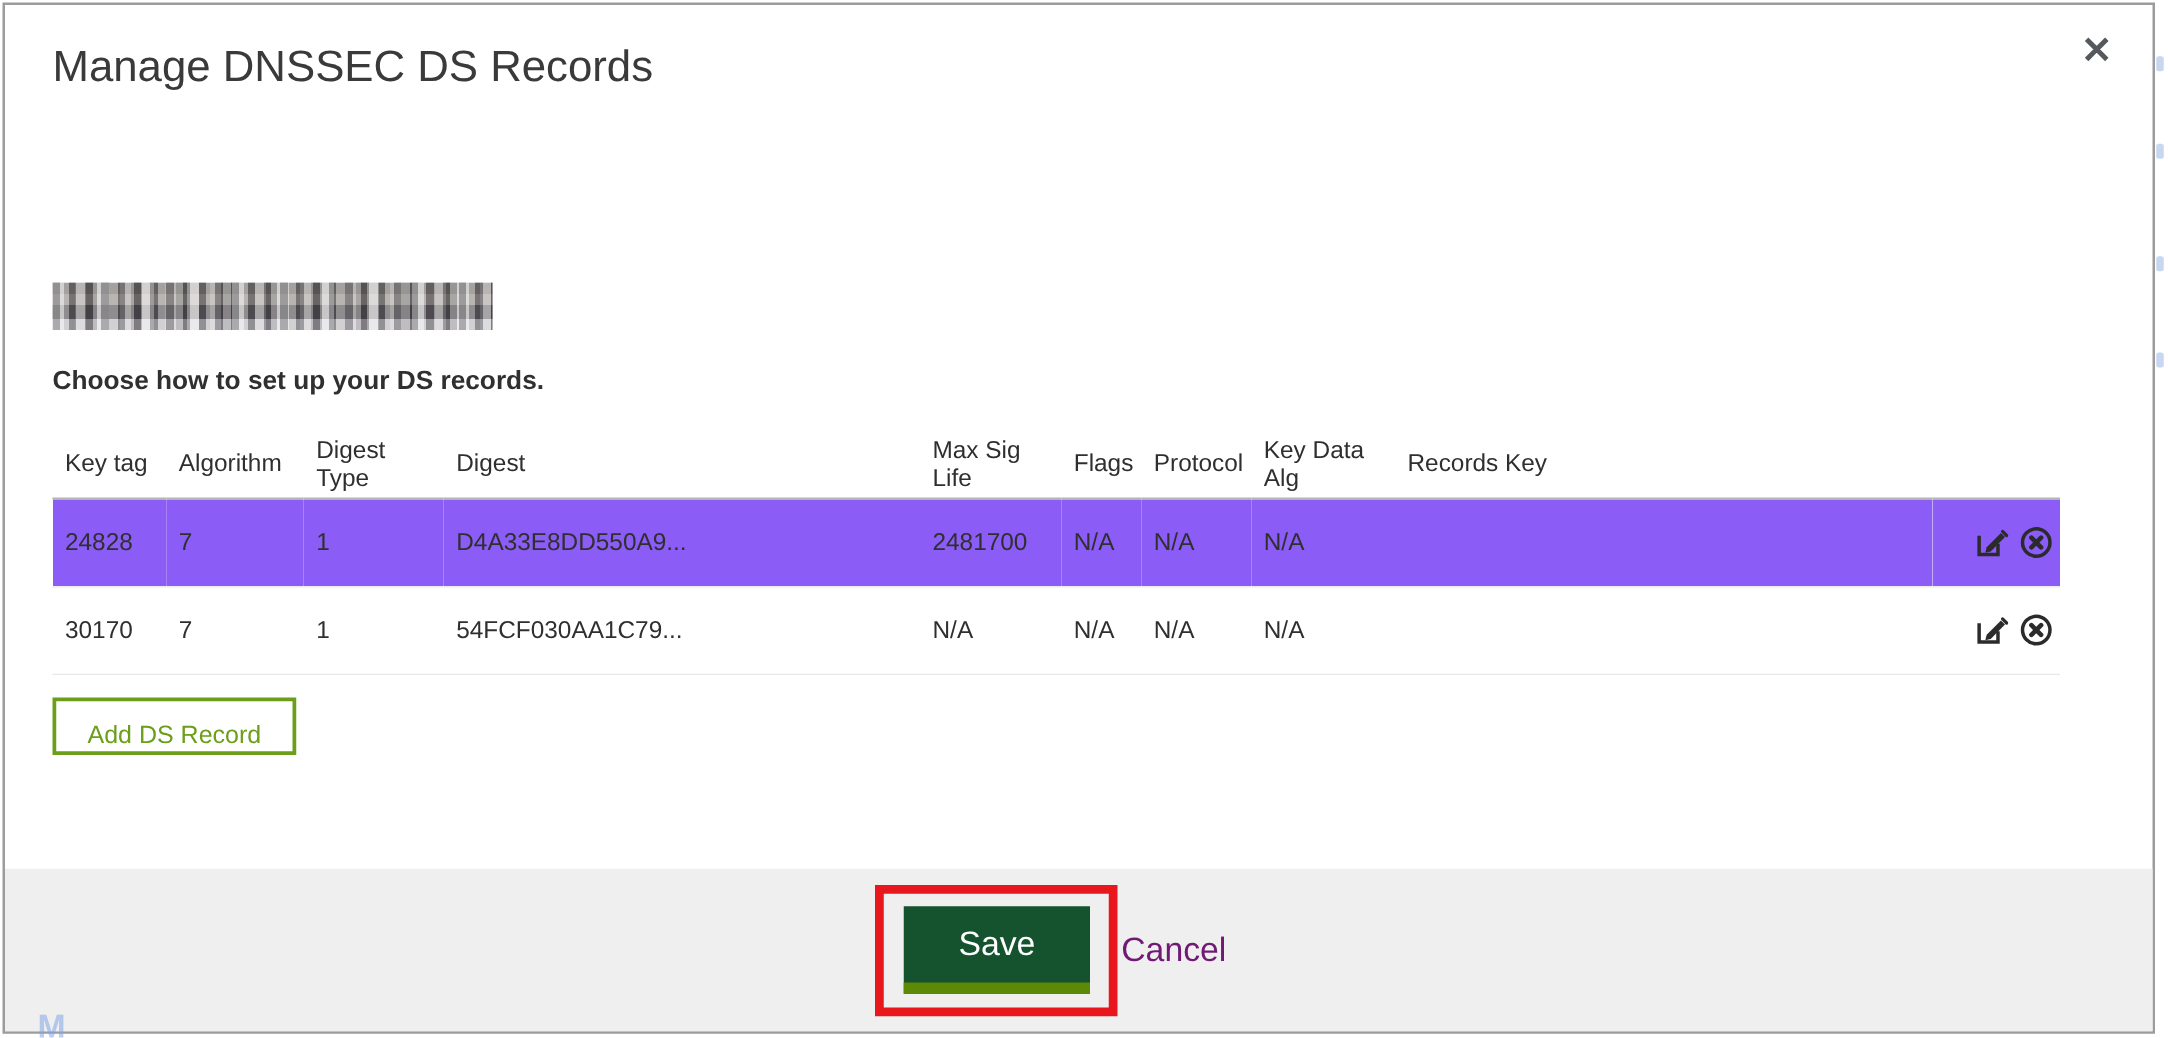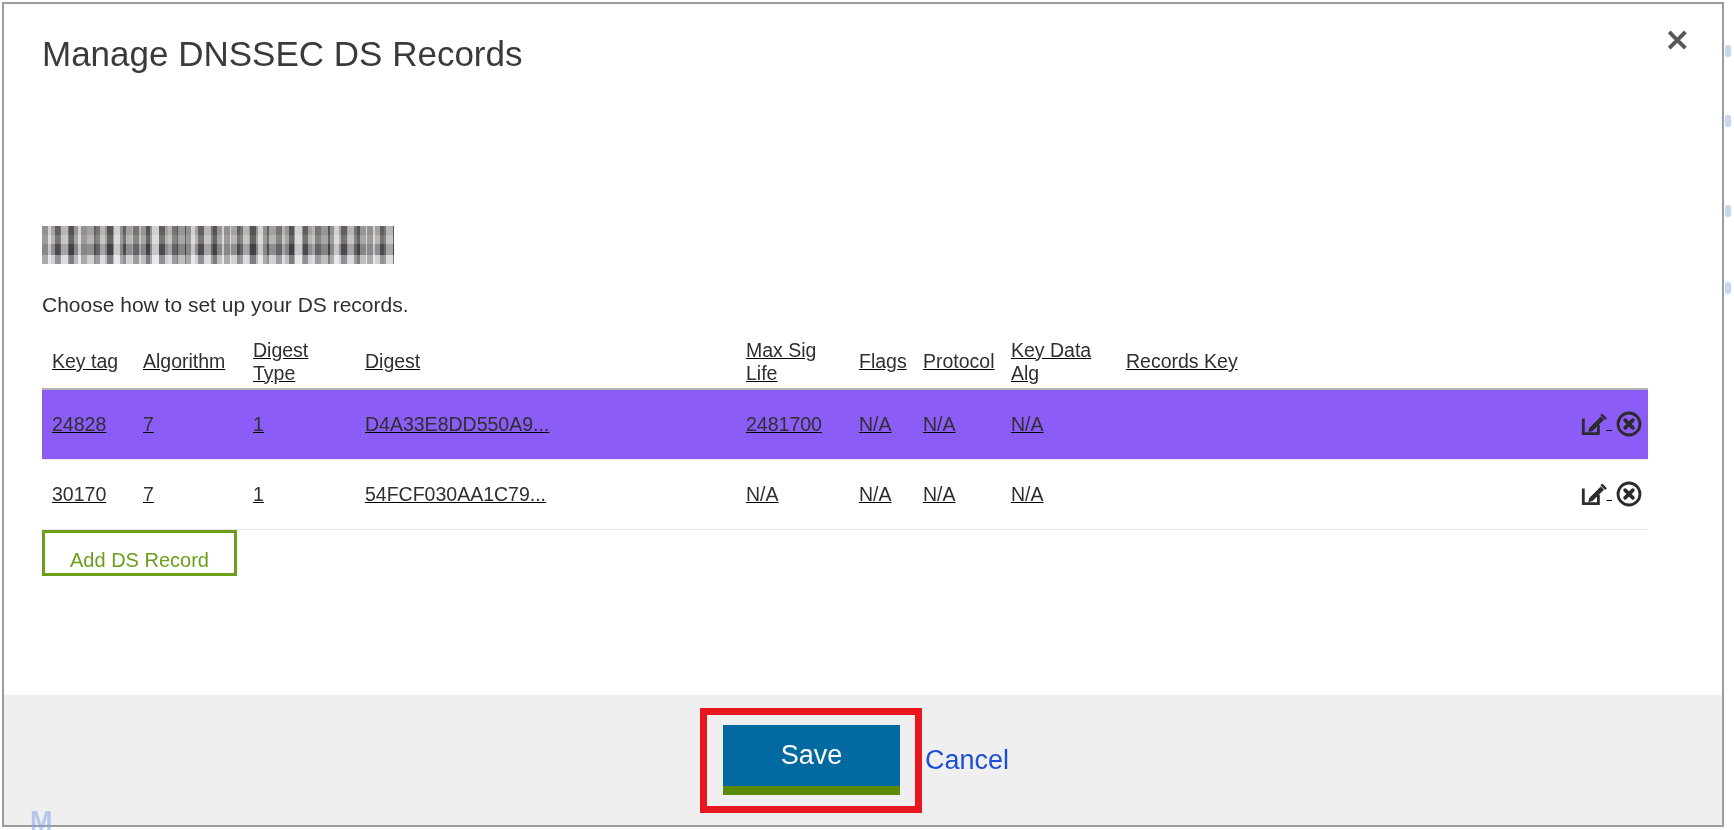--- a/index.html
+++ b/index.html
@@ -22,45 +22,45 @@
 
   h1.dialog-title { margin-top:30px; font-size:35px; font-weight:400; color:#3a3a3a; line-height:40px; }
 
   .domain-redacted { width:352px; height:38px; margin-top:152px;
     background:
       repeating-linear-gradient(90deg, rgba(30,30,38,0.28) 0 6px, rgba(255,255,255,0.30) 6px 13px),
       repeating-linear-gradient(90deg, rgba(255,255,255,0.50) 0 9px, rgba(0,0,0,0.02) 9px 18px, rgba(255,255,255,0.20) 18px 27px, rgba(0,0,0,0.16) 27px 36px),
       repeating-linear-gradient(0deg, rgba(190,188,192,0.95) 0 9px, rgba(88,85,88,0.95) 9px 20px, rgba(150,146,142,0.95) 20px 29px, rgba(120,116,112,0.95) 29px 38px);
   }
 
-  .instruction { margin-top:28px; font-size:21px; color:#303030; line-height:25px; }
+  .instruction { margin-top:28px; font-size:21px; color:#303030; line-height:25px;font-weight:bold; }
 
-  table.ds-table { margin-top:18px; width:100%; border-collapse:collapse; table-layout:fixed;text-decoration:underline; }
+  table.ds-table { margin-top:28px; width:100%; border-collapse:collapse; table-layout:fixed; }
   .ds-table th { height:54px; font-size:19.5px; font-weight:400; color:#2f2f2f; text-align:left;
                  vertical-align:middle; padding-left:10px; border-bottom:2px solid #b4b4b4; }
   .ds-table td { height:70px; font-size:19.5px; color:#2f2f2f; vertical-align:middle;
                  padding-left:10px; white-space:nowrap; overflow:hidden; }
   .ds-table tbody tr { border-bottom:1px solid #e8e8e8; }
   .ds-table tbody tr:first-child { background:#8b5cf6; }
   td.actions { text-align:right; padding-right:5px; }
   .icon-btn { display:inline-block; vertical-align:middle; cursor:pointer; line-height:0; }
   .icon-btn + .icon-btn { margin-left:3px; }
   .icon-btn svg { display:block; }
 
-  .add-btn { height:46px; padding:16px 25px; background:#fff;
+  .add-btn { margin-top:18px; height:46px; padding:16px 25px; background:#fff;
              border:3px solid #6b9e19; color:#6b9e19; font-size:20px; cursor:pointer;
              font-family:inherit; }
 
   .footer { position:absolute; left:0; right:0; bottom:0; height:130px; background:#efefef;
             display:flex; align-items:center; padding-left:696px; }
   .red-annotation { border:7px solid #e8171e; padding:10px 15px 11px 16px; }
-  .save-btn { display:block; width:177px; height:70px; background:#0369a1; color:#fff;
+  .save-btn { display:block; width:149px; height:70px; background:#14532d; color:#fff;
               border:none; border-bottom:9px solid #5d8a06; font-size:27px; cursor:pointer;
               font-family:inherit; }
-  .cancel-link { margin-left:3px; font-size:27px; color:#1d4ed8; text-decoration:none; cursor:pointer; }
+  .cancel-link { margin-left:3px; font-size:27px; color:#701a75; text-decoration:none; cursor:pointer; }
 </style>
 </head>
 <body>
 
 <div class="page">
 
   <div class="bg-mark" style="right:3px; top:45px;  height:12px;"></div>
   <div class="bg-mark" style="right:3px; top:115px; height:12px;"></div>
   <div class="bg-mark" style="right:3px; top:205px; height:12px;"></div>
   <div class="bg-mark" style="right:3px; top:282px; height:12px;"></div>

